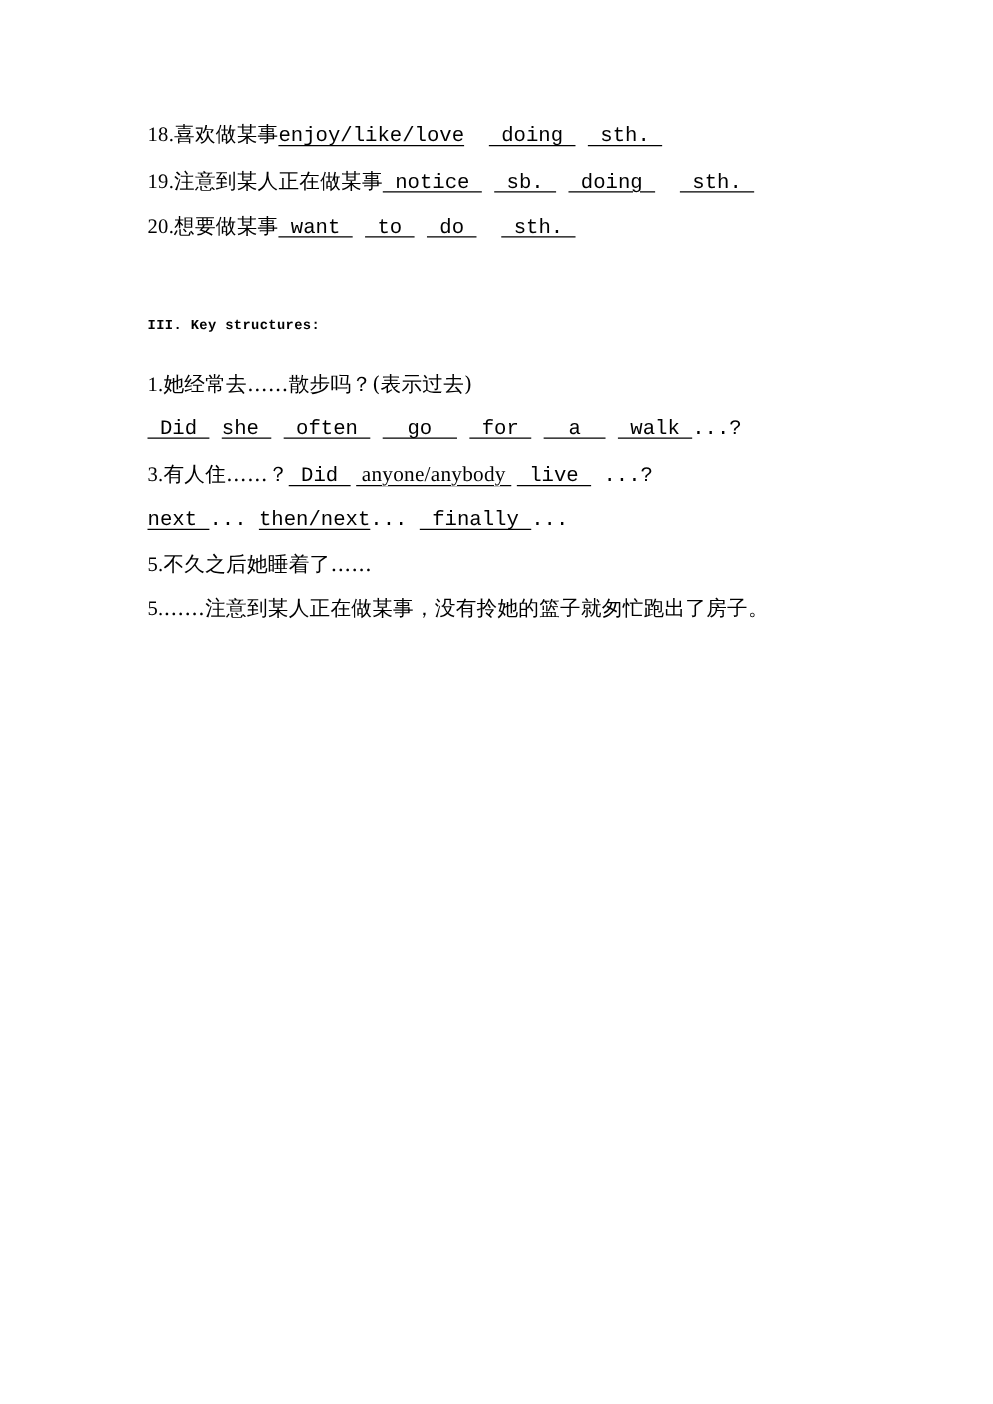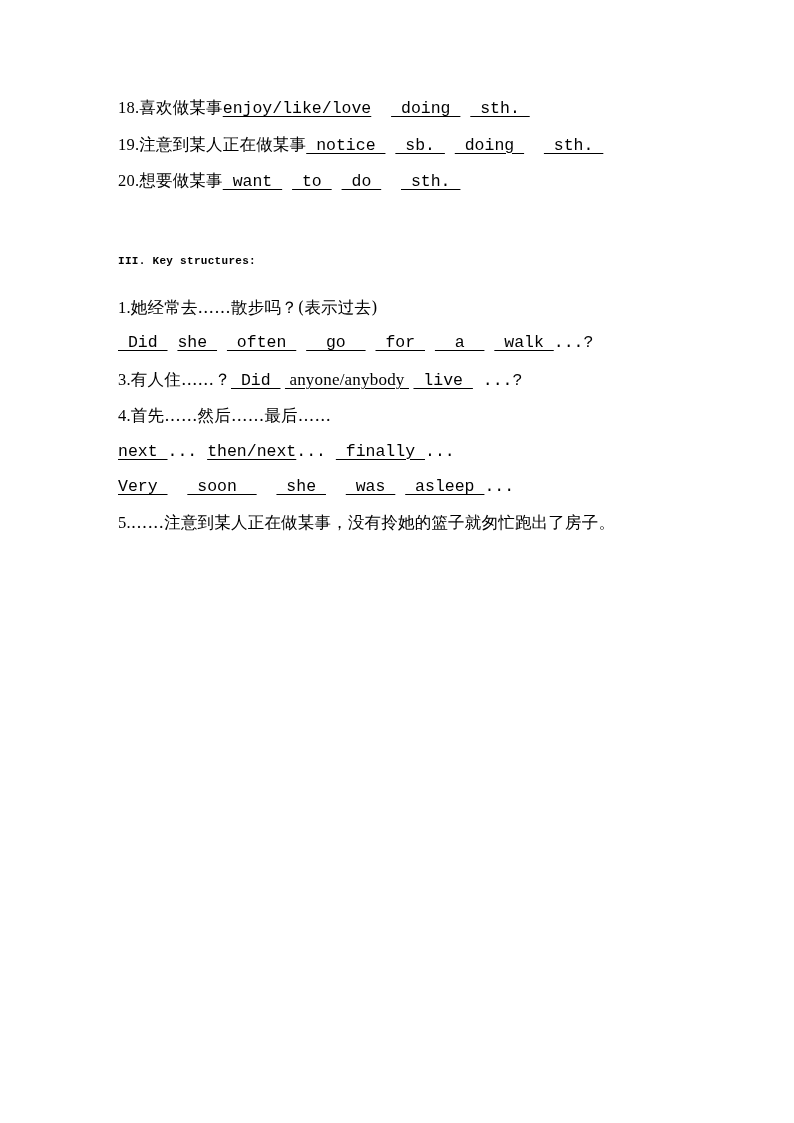--- a/index.html
+++ b/index.html
@@ -114,26 +114,25 @@
 
     <div class="line cn">
       <span class="num">1.</span><span>她经常去……散步吗？(表示过去)</span>
     </div>
     <div class="line mono"><span class="blank"> Did </span><span class="plain"> </span><span class="blank">she </span><span class="plain"> </span><span class="blank"> often </span><span class="plain"> </span><span class="blank">  go  </span><span class="plain"> </span><span class="blank"> for </span><span class="plain"> </span><span class="blank">  a  </span><span class="plain"> </span><span class="blank"> walk </span><span class="plain">...?</span></div>
 
     <div class="line cn">
       <span class="num">3.</span><span>有人住……？</span><span class="serif-ans"><span class="blank mono"> Did </span><span class="plain"> </span><span class="blank"> anyone/anybody </span><span class="plain"> </span><span class="blank mono"> live </span><span class="plain mono"> ...?</span></span>
     </div>
 
-    <div class="line cn">
-      <span class="num">4.</span><span>首先……然后……最后……</span>
-    </div>
     <div class="line mono"><span class="blank">next </span><span class="plain">... </span><span class="blank">then/next</span><span class="plain">... </span><span class="blank"> finally </span><span class="plain">...</span></div>
 
-    <div class="line mono"><span class="blank">Very </span><span class="plain">  </span><span class="blank"> soon  </span><span class="plain">  </span><span class="blank"> she </span><span class="plain">  </span><span class="blank"> was </span><span class="plain"> </span><span class="blank"> asleep </span><span class="plain">...</span></div>
+    <div class="line cn">
+      <span class="num">5.</span><span>不久之后她睡着了……</span>
+    </div>
 
     <div class="line cn">
       <span class="num">5.</span><span>……注意到某人正在做某事，没有拎她的篮子就匆忙跑出了房子。</span>
     </div>
 
 
 
   </div>
 </div>
 

